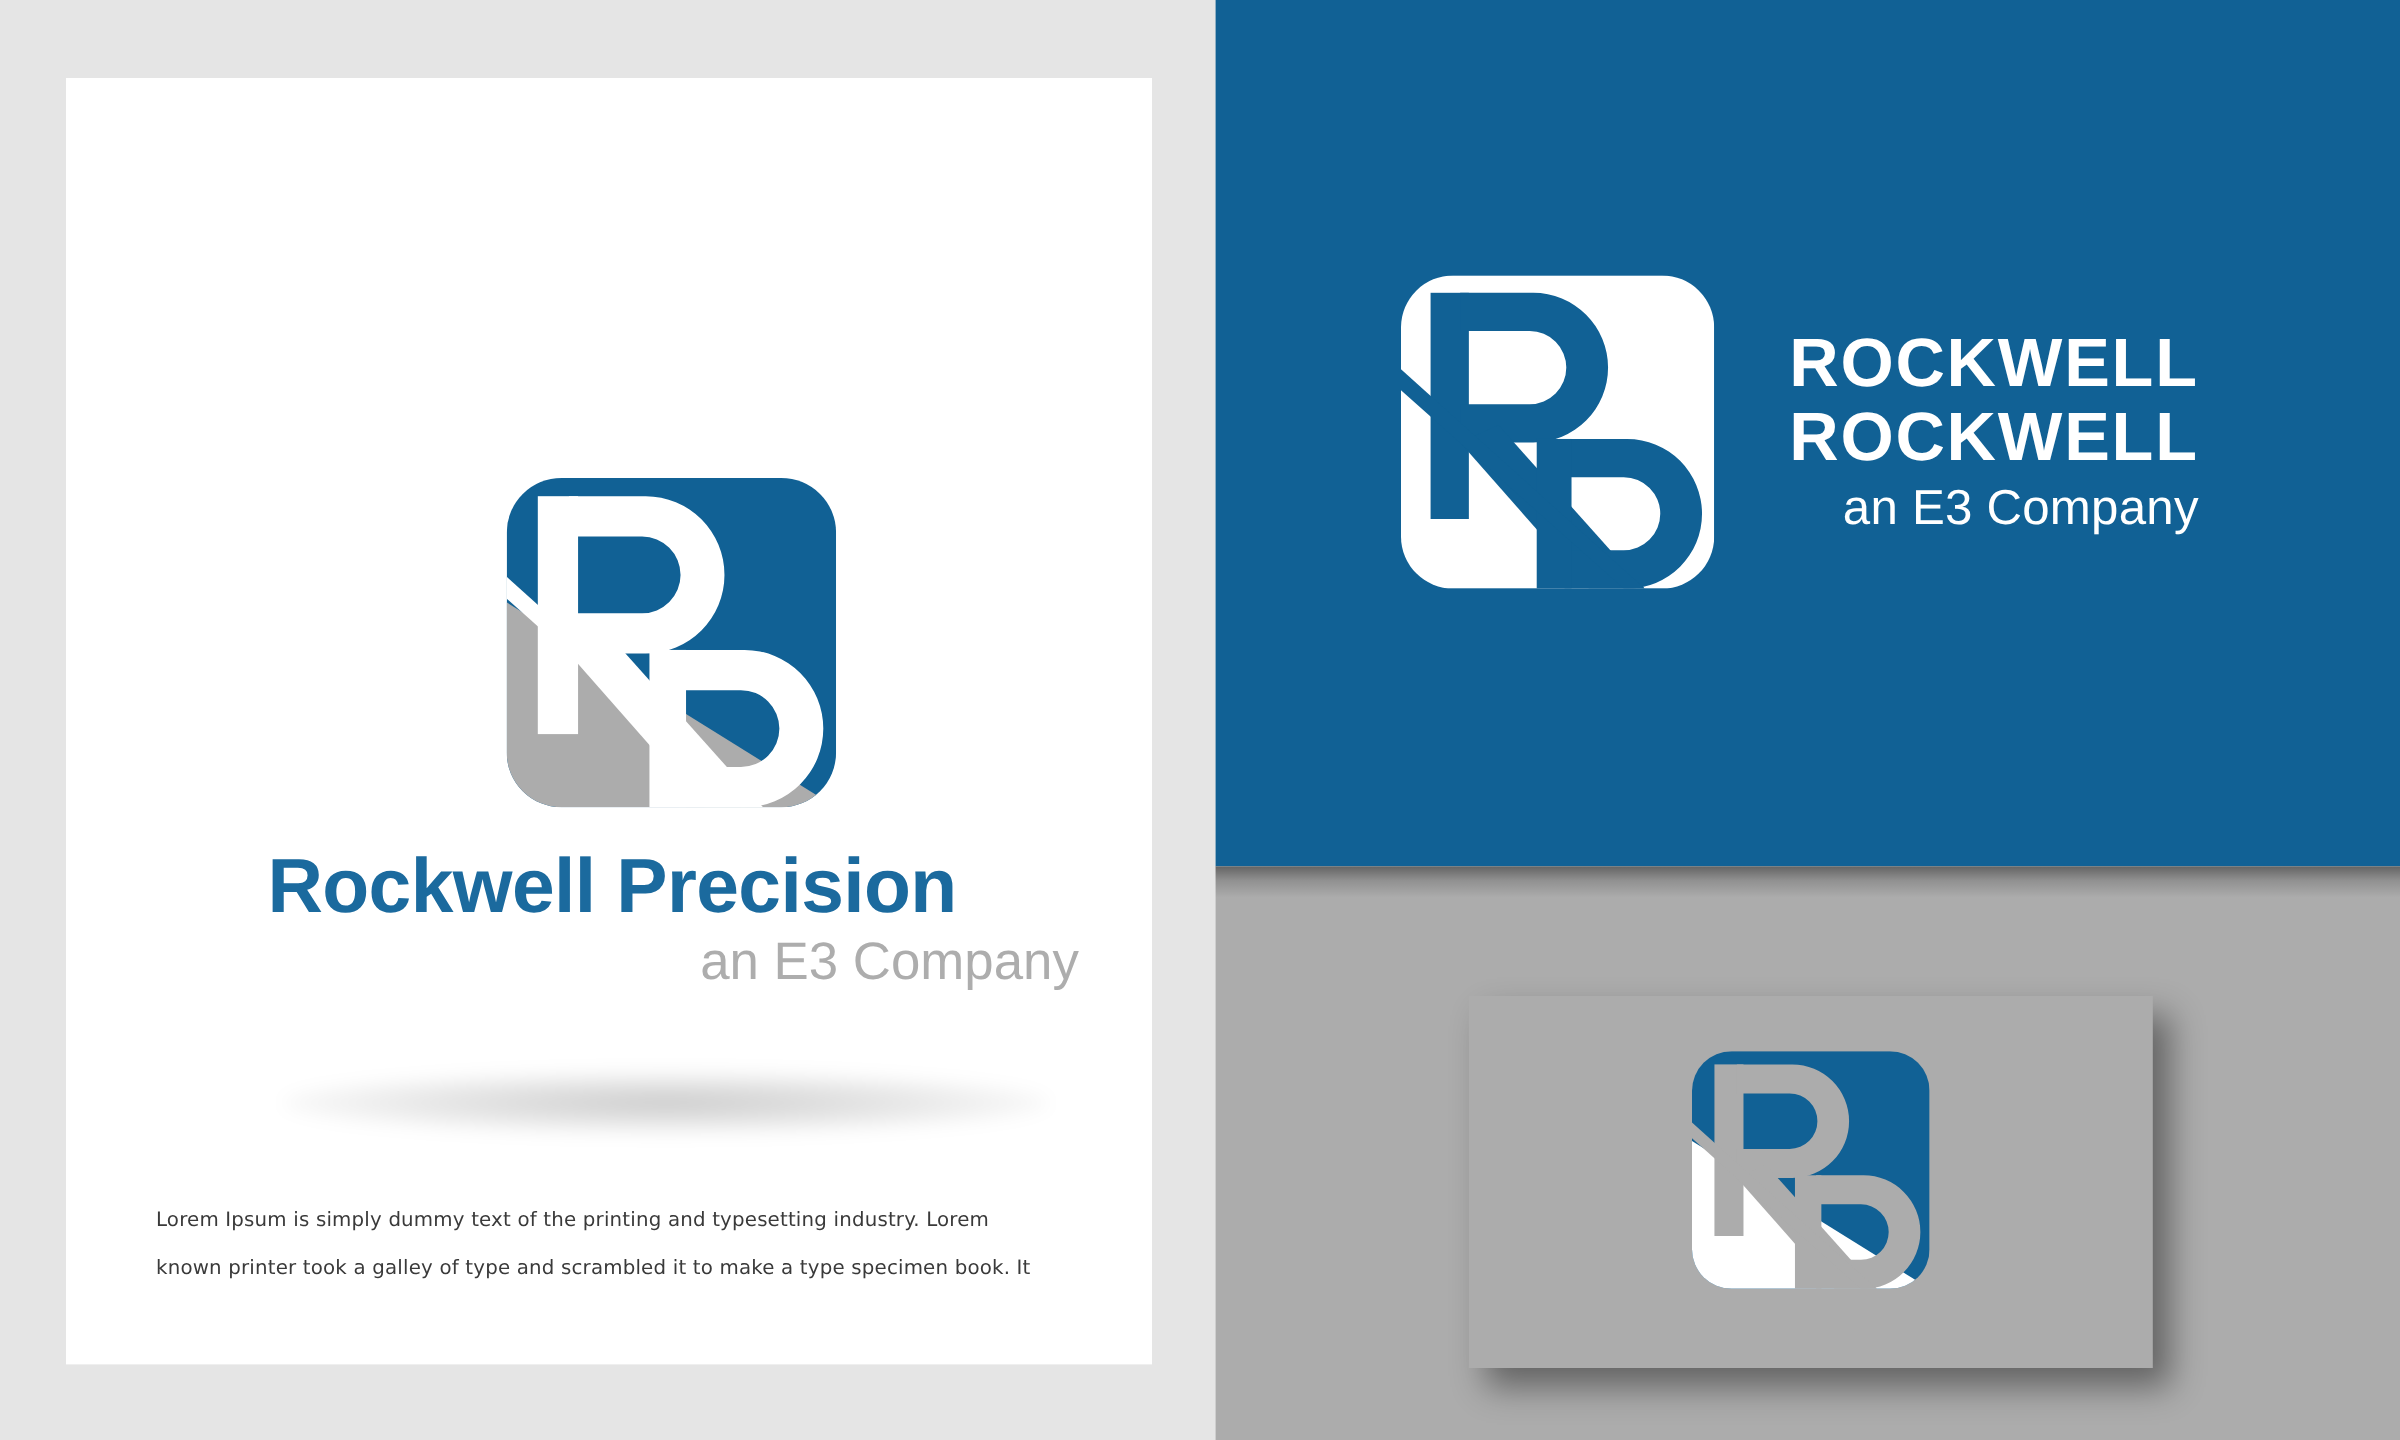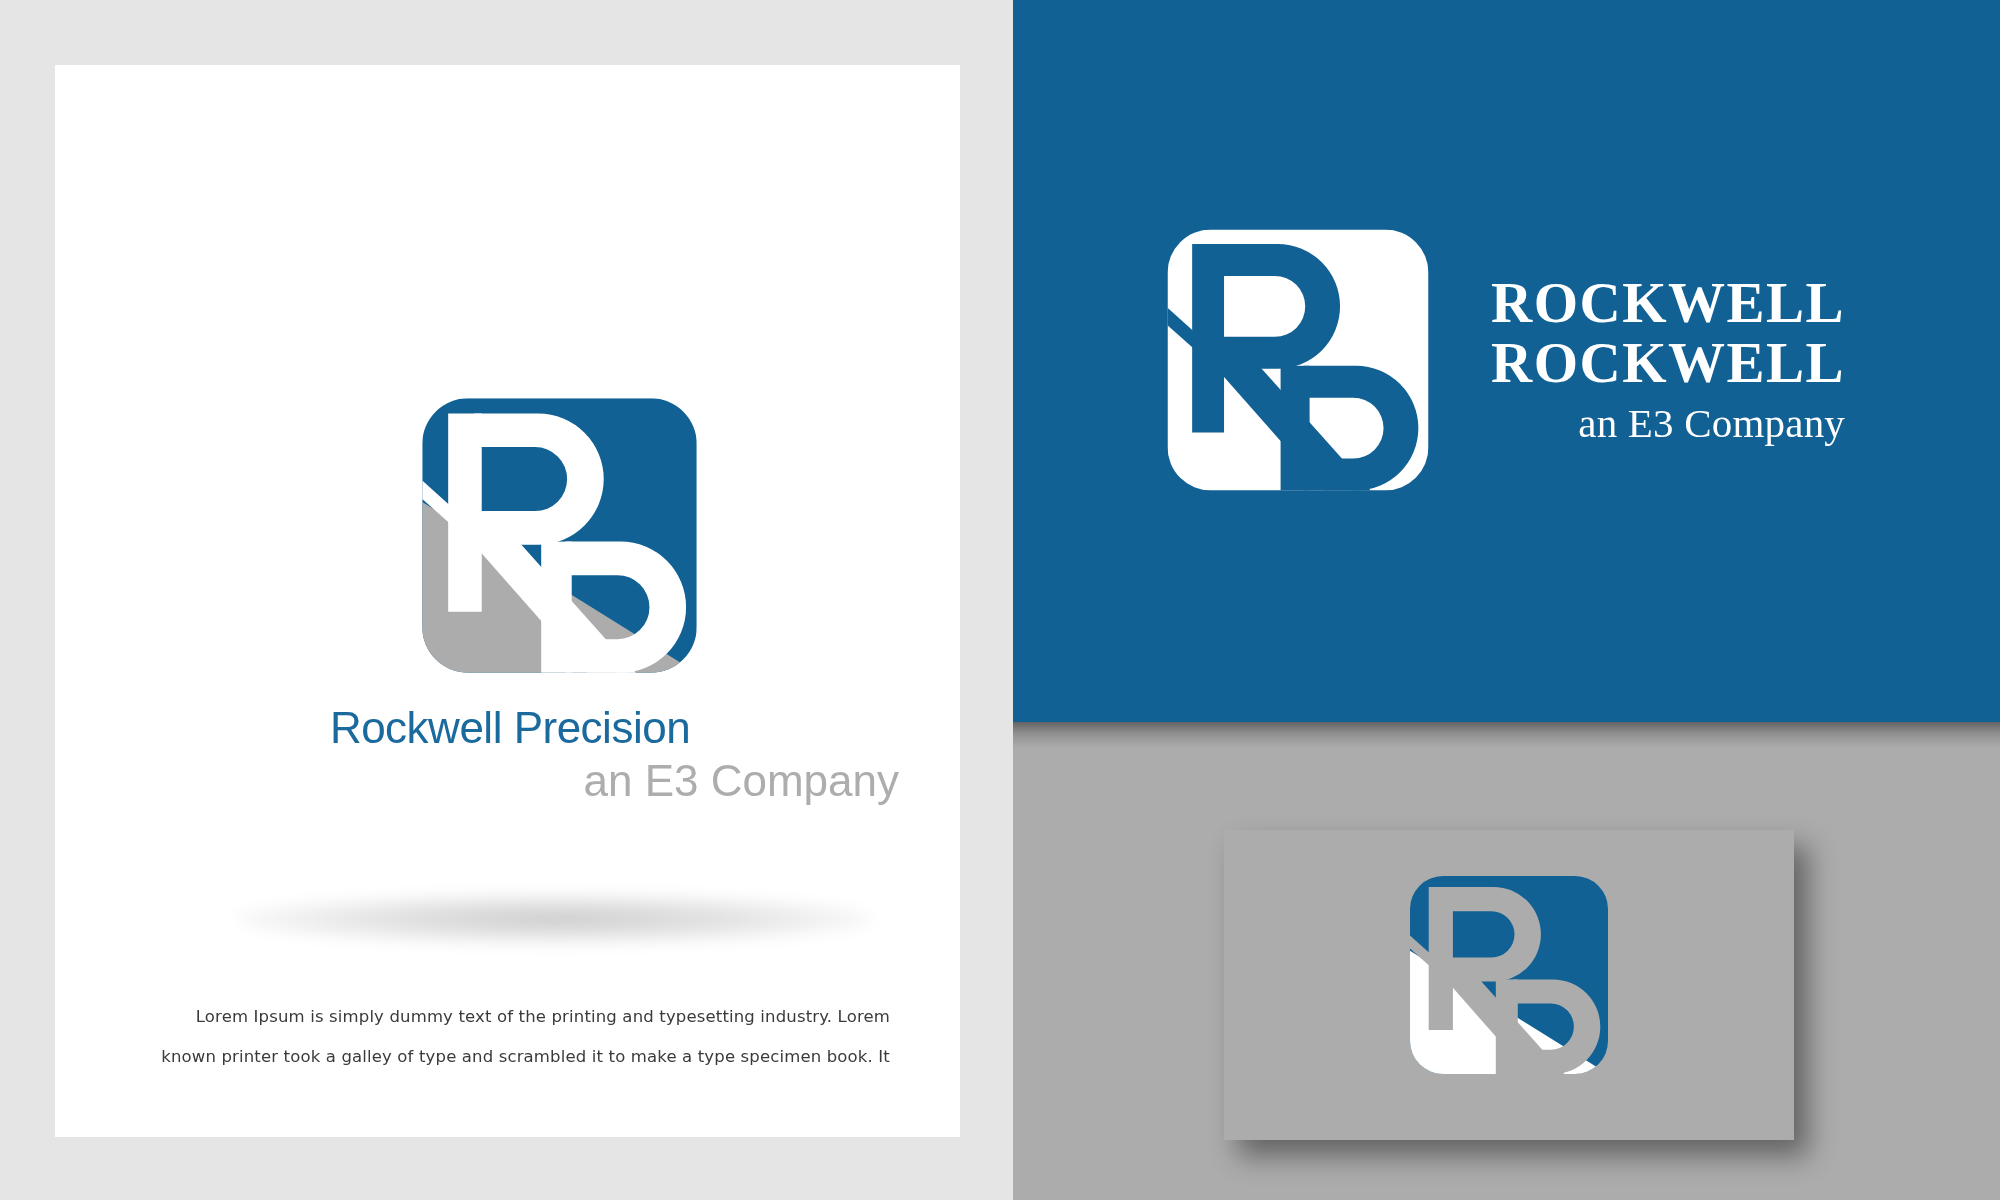--- a/index.html
+++ b/index.html
@@ -16,48 +16,48 @@
     position:absolute;left:55px;top:65px;width:905px;height:1072px;
     background:#ffffff;
   }
 
   
   .mark-main{position:absolute;left:352px;top:318px;width:305px;height:305px;}
 
   
   .wordmark{position:absolute;left:60px;top:640px;width:790px;text-align:center;}
   .wm-title{
-    font-size:44px;font-weight:normal;color:#1b6a9e;
+    font-size:64px;font-weight:bold;color:#1b6a9e;
     letter-spacing:-0.5px;line-height:1.05;white-space:nowrap;
   }
   .wm-sub{
     font-size:44px;font-weight:normal;color:#adadad;
     letter-spacing:0px;line-height:1.1;margin-top:6px;
     text-align:right;padding-right:6px;white-space:nowrap;
   }
 
   
   .mark-shadow{
     position:absolute;left:180px;top:828px;width:640px;height:52px;
     border-radius:50%;
     background:radial-gradient(ellipse at center, rgba(0,0,0,0.20) 0%, rgba(0,0,0,0.10) 42%, rgba(0,0,0,0.03) 68%, rgba(0,0,0,0) 80%);
     filter:blur(7px);
   }
 
   
   .lorem{
     position:absolute;left:75px;top:932px;width:760px;
-    text-align:right;color:#3a3a3a;
+    text-align:left;color:#3a3a3a;
     font-size:16.5px;line-height:40px;letter-spacing:0.15px;
     font-family:"DejaVu Sans", sans-serif;
   }
   .lorem div{white-space:nowrap;}
 
   
-  .right-col{position:absolute;left:1013px;top:0;width:792px;height:1200px;font-family:Liberation Serif, serif;}
+  .right-col{position:absolute;left:1013px;top:0;width:792px;height:1200px;}
 
   .blue-panel{
     position:absolute;left:0;top:0;width:987px;height:722px;
     background:#116195;
   }
   .gray-panel{
     position:absolute;left:0;top:722px;width:987px;height:478px;
     background:#acacac;
   }
   .panel-seam{

